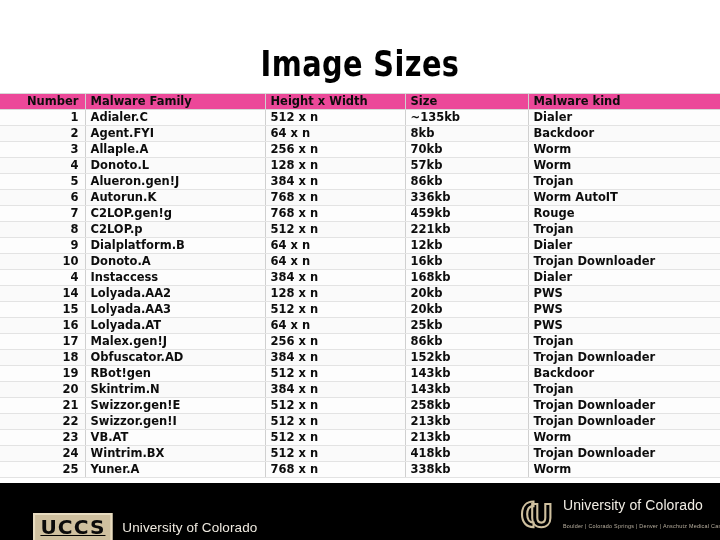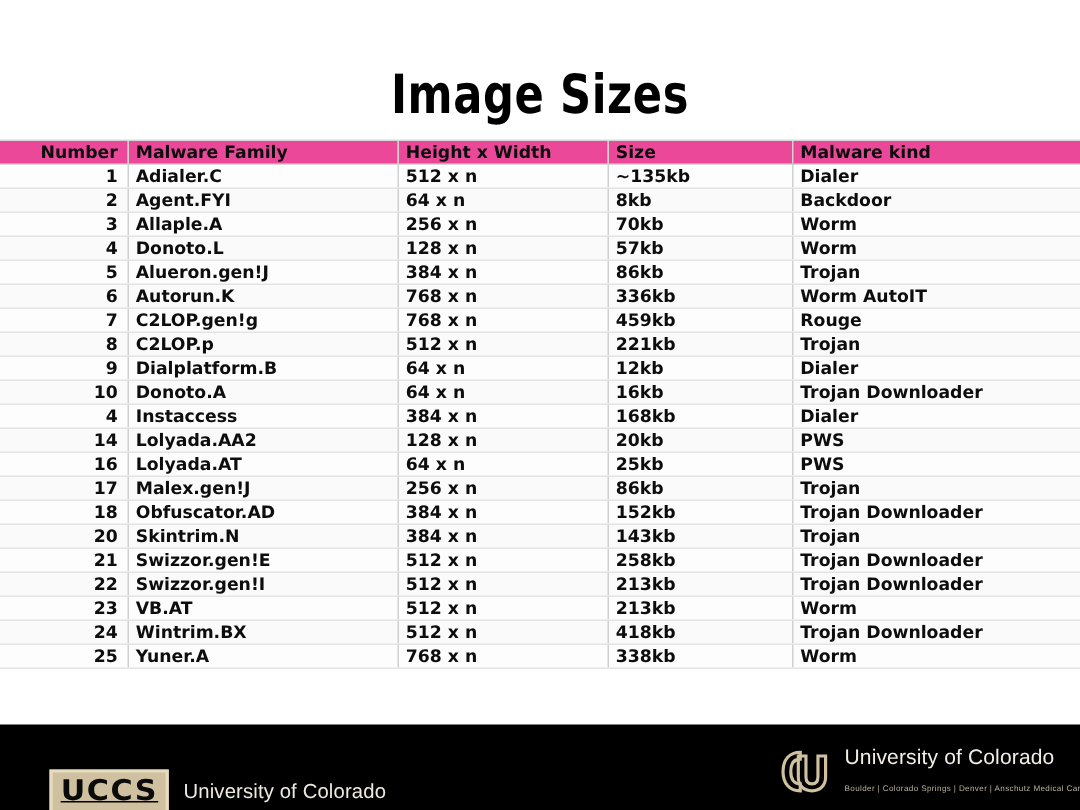--- a/index.html
+++ b/index.html
@@ -266,39 +266,53 @@
           <td class="sep">Dialer</td>
         </tr>
         <tr>
           <td class="num">14</td>
           <td class="sep">Lolyada.AA2</td>
           <td class="sep">128 x n</td>
           <td class="sep">20kb</td>
           <td class="sep">PWS</td>
         </tr>
         <tr>
+          <td class="num">15</td>
+          <td class="sep">Lolyada.AA3</td>
+          <td class="sep">512 x n</td>
+          <td class="sep">20kb</td>
+          <td class="sep">PWS</td>
+        </tr>
+        <tr>
           <td class="num">16</td>
           <td class="sep">Lolyada.AT</td>
           <td class="sep">64 x n</td>
           <td class="sep">25kb</td>
           <td class="sep">PWS</td>
         </tr>
         <tr>
           <td class="num">17</td>
           <td class="sep">Malex.gen!J</td>
           <td class="sep">256 x n</td>
           <td class="sep">86kb</td>
           <td class="sep">Trojan</td>
         </tr>
         <tr>
           <td class="num">18</td>
           <td class="sep">Obfuscator.AD</td>
           <td class="sep">384 x n</td>
           <td class="sep">152kb</td>
           <td class="sep">Trojan Downloader</td>
+        </tr>
+        <tr>
+          <td class="num">19</td>
+          <td class="sep">RBot!gen</td>
+          <td class="sep">512 x n</td>
+          <td class="sep">143kb</td>
+          <td class="sep">Backdoor</td>
         </tr>
         <tr>
           <td class="num">20</td>
           <td class="sep">Skintrim.N</td>
           <td class="sep">384 x n</td>
           <td class="sep">143kb</td>
           <td class="sep">Trojan</td>
         </tr>
         <tr>
           <td class="num">21</td>

